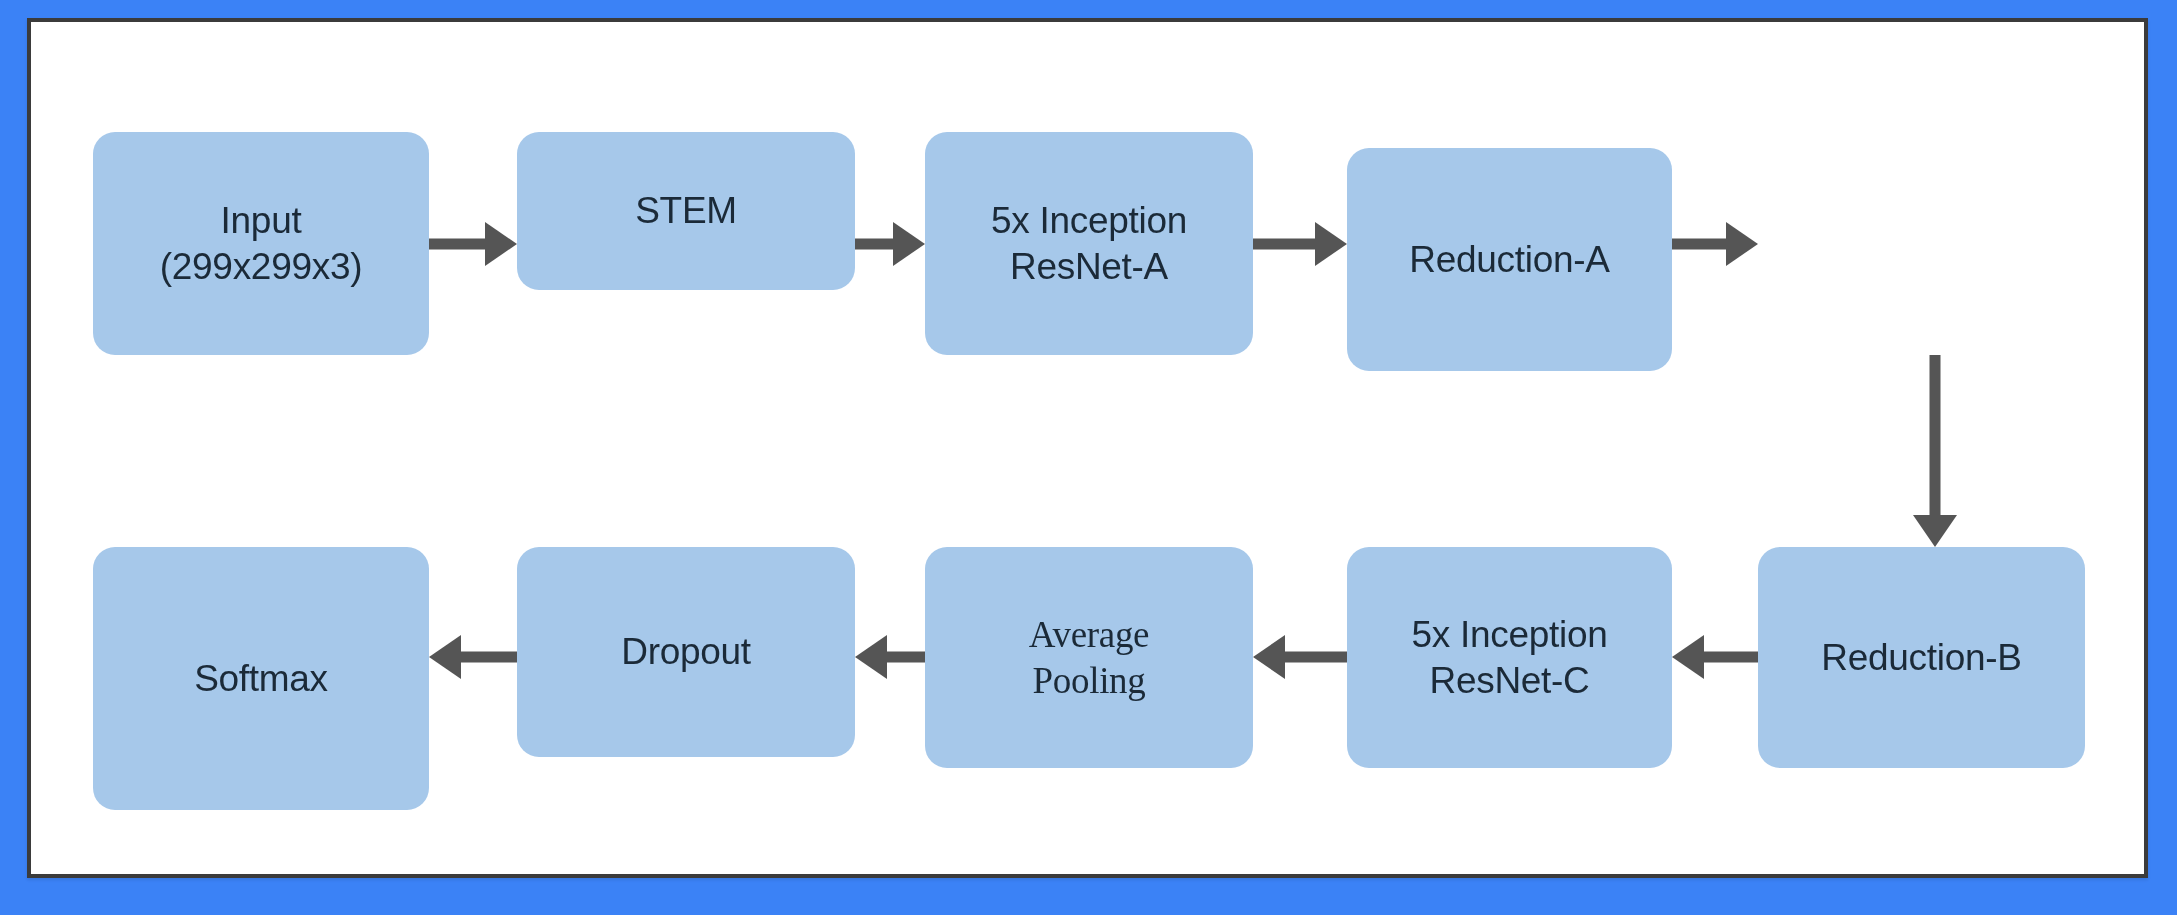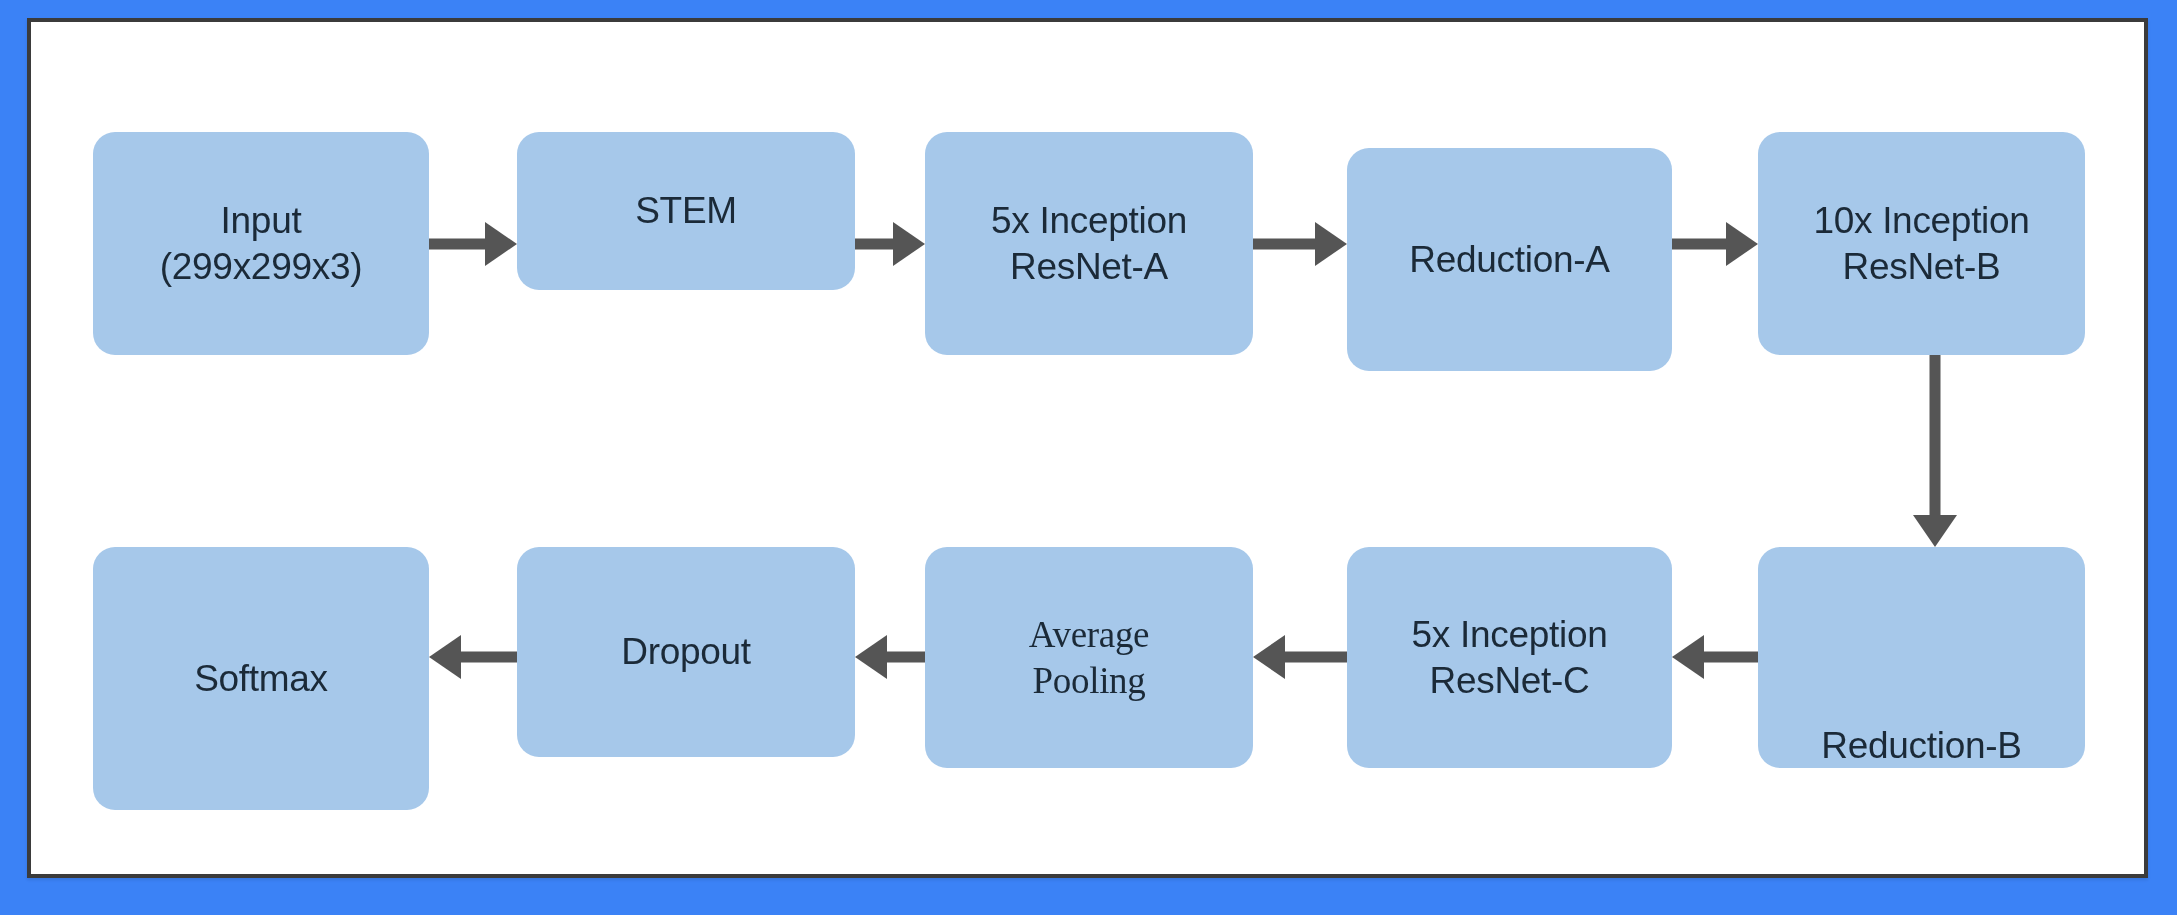--- a/index.html
+++ b/index.html
@@ -120,44 +120,40 @@
 
     <div class="node" style="left:894px; top:110px; width:328px; height:223px;">
       <span class="node-label">5x Inception
 ResNet-A</span>
     </div>
 
     <div class="node" style="left:1316px; top:126px; width:325px; height:223px;">
       <span class="node-label">Reduction-A</span>
     </div>
 
-    <div class="node" style="left:1727px; top:110px; width:327px; height:223px;">
-      <span class="node-label">10x Inception
-ResNet-B</span>
-    </div>
 
     <div class="node" style="left:62px; top:525px; width:336px; height:263px;">
       <span class="node-label">Softmax</span>
     </div>
 
     <div class="node" style="left:486px; top:525px; width:338px; height:210px;">
       <span class="node-label">Dropout</span>
     </div>
 
     <div class="node" style="left:894px; top:525px; width:328px; height:221px;font-family:Liberation Serif, serif;">
       <span class="node-label">Average
 Pooling</span>
     </div>
 
     <div class="node" style="left:1316px; top:525px; width:325px; height:221px;">
       <span class="node-label">5x Inception
 ResNet-C</span>
     </div>
 
-    <div class="node" style="left:1727px; top:525px; width:327px; height:221px;align-items:flex-end;">
+    <div class="node" style="left:1727px; top:525px; width:327px; height:221px;">
       <span class="node-label">Reduction-B</span>
     </div>
 
     <div class="arrow-h right" style="left:398px; top:200px; width:88px;">
       <span class="shaft"></span>
       <span class="head"></span>
     </div>
 
     <div class="arrow-h right" style="left:824px; top:200px; width:70px;">
       <span class="shaft"></span>

